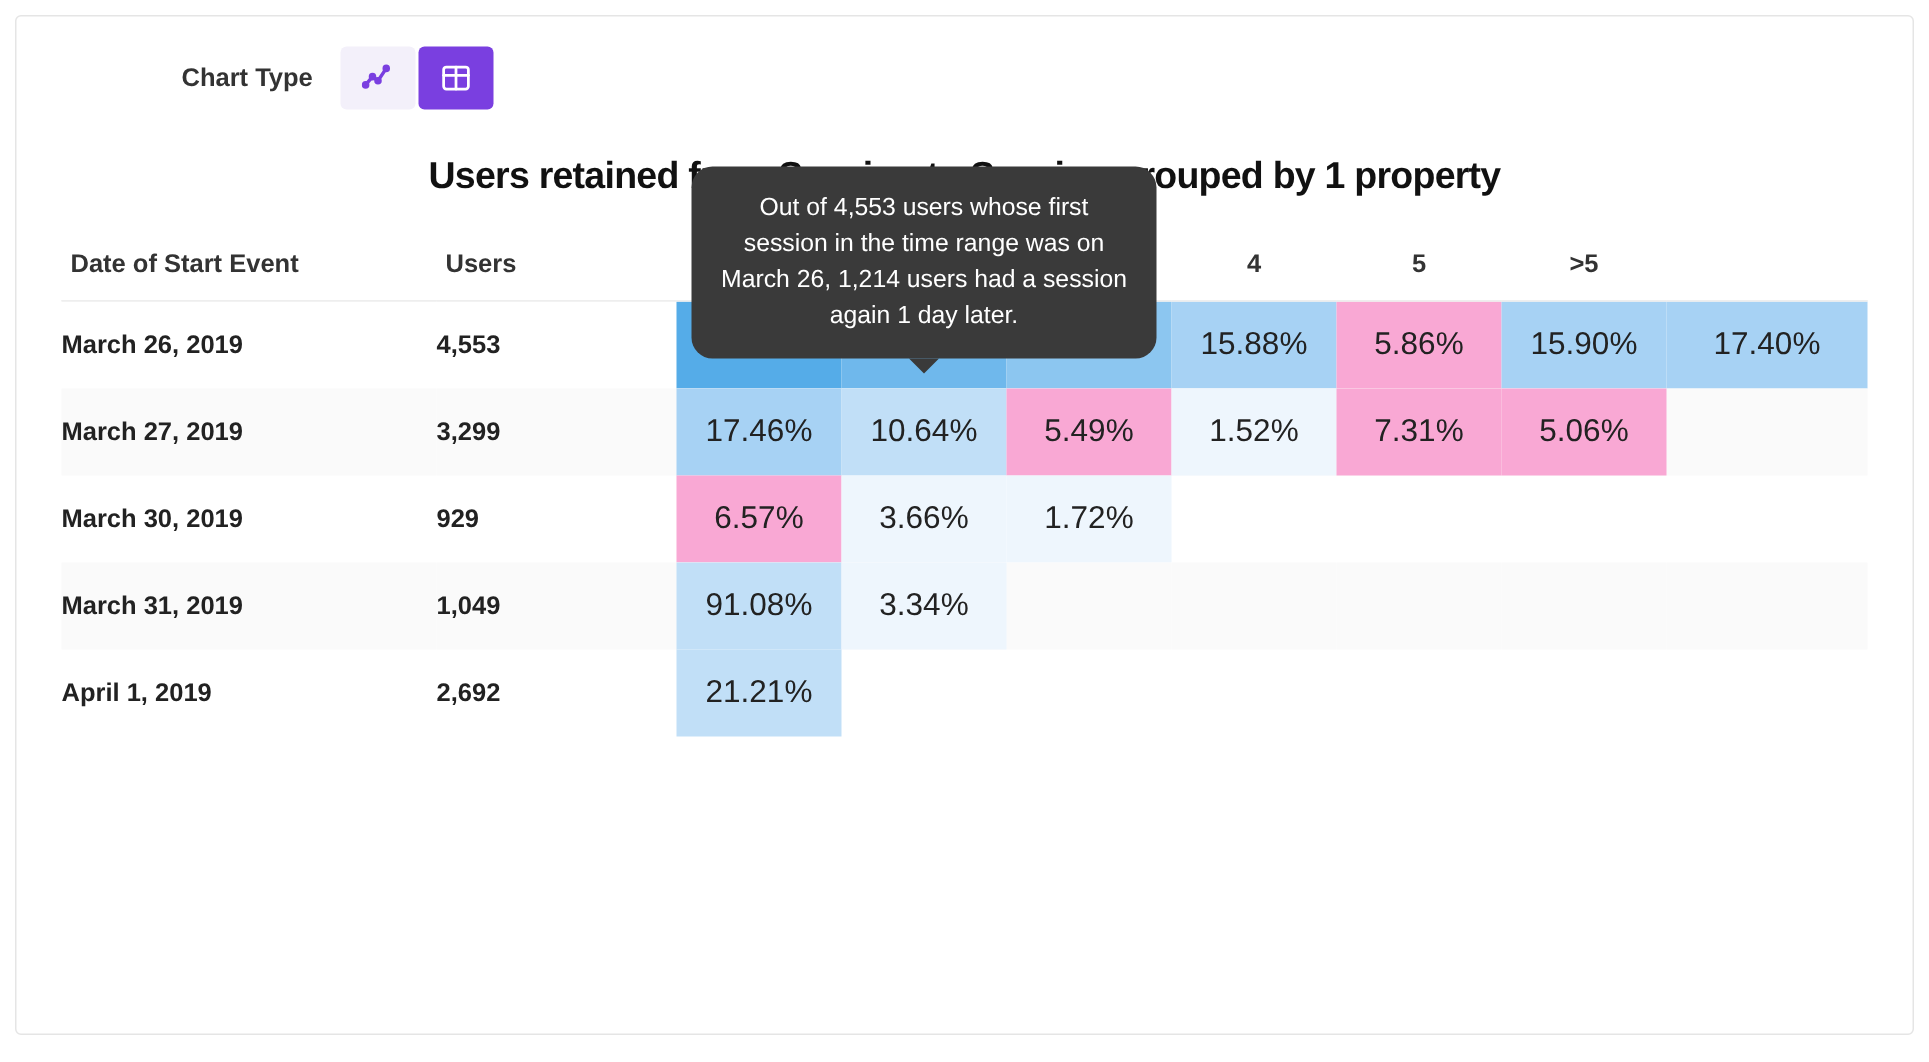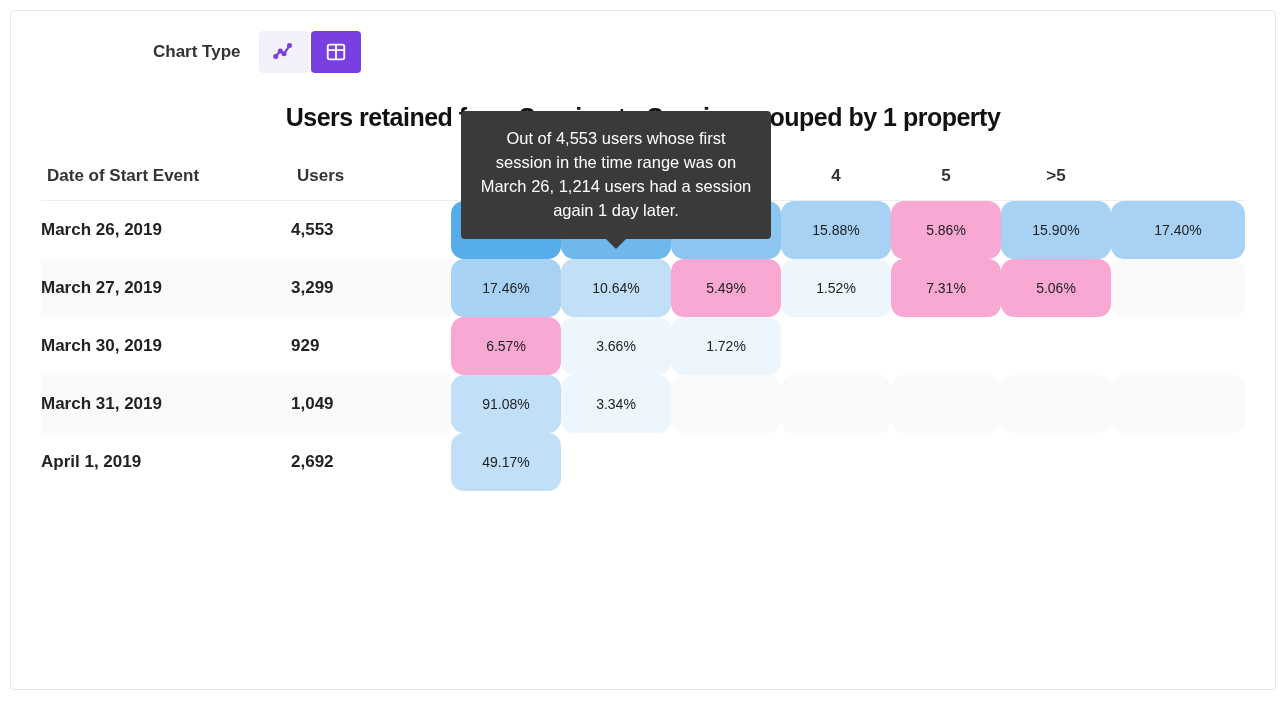--- a/index.html
+++ b/index.html
@@ -13,21 +13,21 @@
       border-radius: 4px;
       padding: 20px 30px 30px 30px;
       width: 1266px;
       min-height: 680px;
       position: relative;
     }
     .toolbar {
       display: flex;
       align-items: center;
       gap: 18px;
-      margin-left: 112px;
+      margin-left: 80px;
       margin-bottom: 30px;
     }
     .toolbar-label {
       font-weight: 700;
       color: #333;
       font-size: 17px;
     }
     .toggle-group {
       display: flex;
       gap: 2px;
@@ -76,23 +76,22 @@
     }
     table.retention tbody tr:nth-child(even) { background: #fafafa; }
     td.date-cell, td.users-cell {
       font-weight: 700;
       font-size: 17px;
       color: #222;
       padding-left: 6px;
     }
     td.pct {
       text-align: center;
-      font-size: 14px;
+      font-size: 21px;
       color: #222;
-      border-radius: 13px;
     }
     td.pct.white { color: #fff; }
 
     
     .h0 { background: transparent; }
     .h1 { background: #eef6fd; }   
     .h2 { background: #f9a8d4; }   
     .h3 { background: #c1dff7; }   
     .h4 { background: #a7d2f4; }   
     .h5 { background: #8cc6f0; }   
@@ -103,21 +102,21 @@
     .tooltip {
       position: absolute;
       top: 100px;
       left: 450px;
       background: #3a3a3a;
       color: #fff;
       font-size: 16.5px;
       line-height: 1.45;
       text-align: center;
       padding: 16px 18px;
-      border-radius: 4px;
+      border-radius: 14px;
       width: 310px;
       z-index: 10;
     }
     .tooltip::after {
       content: "";
       position: absolute;
       bottom: -10px;
       left: 50%;
       transform: translateX(-50%);
       border-width: 10px 10px 0 10px;
@@ -214,21 +213,21 @@
           <td class="pct h1">3.34%</td>
           <td class="pct h0"></td>
           <td class="pct h0"></td>
           <td class="pct h0"></td>
           <td class="pct h0"></td>
           <td class="pct h0"></td>
         </tr>
         <tr>
           <td class="date-cell">April 1, 2019</td>
           <td class="users-cell">2,692</td>
-          <td class="pct h3">49.17%</td>
+          <td class="pct h3">21.21%</td>
           <td class="pct h0"></td>
           <td class="pct h0"></td>
           <td class="pct h0"></td>
           <td class="pct h0"></td>
           <td class="pct h0"></td>
           <td class="pct h0"></td>
         </tr>
       </tbody>
   </table>
 

